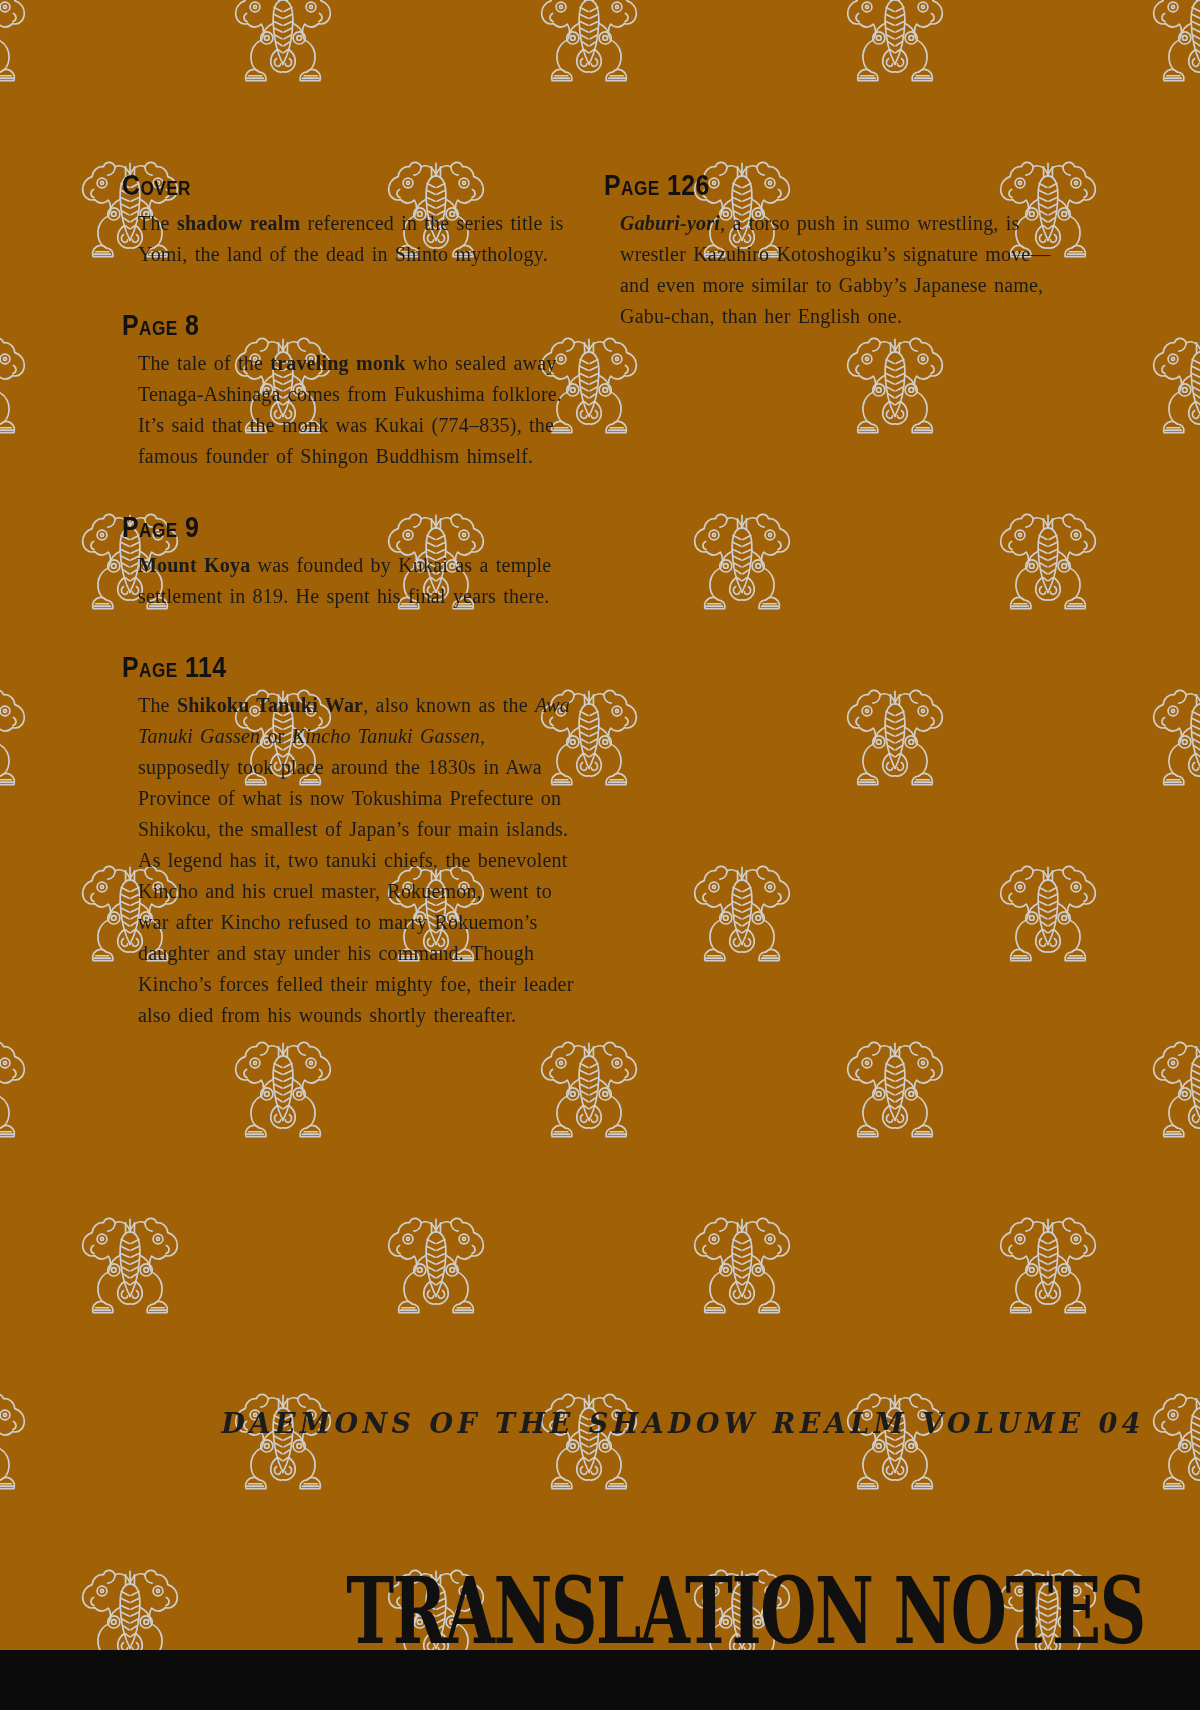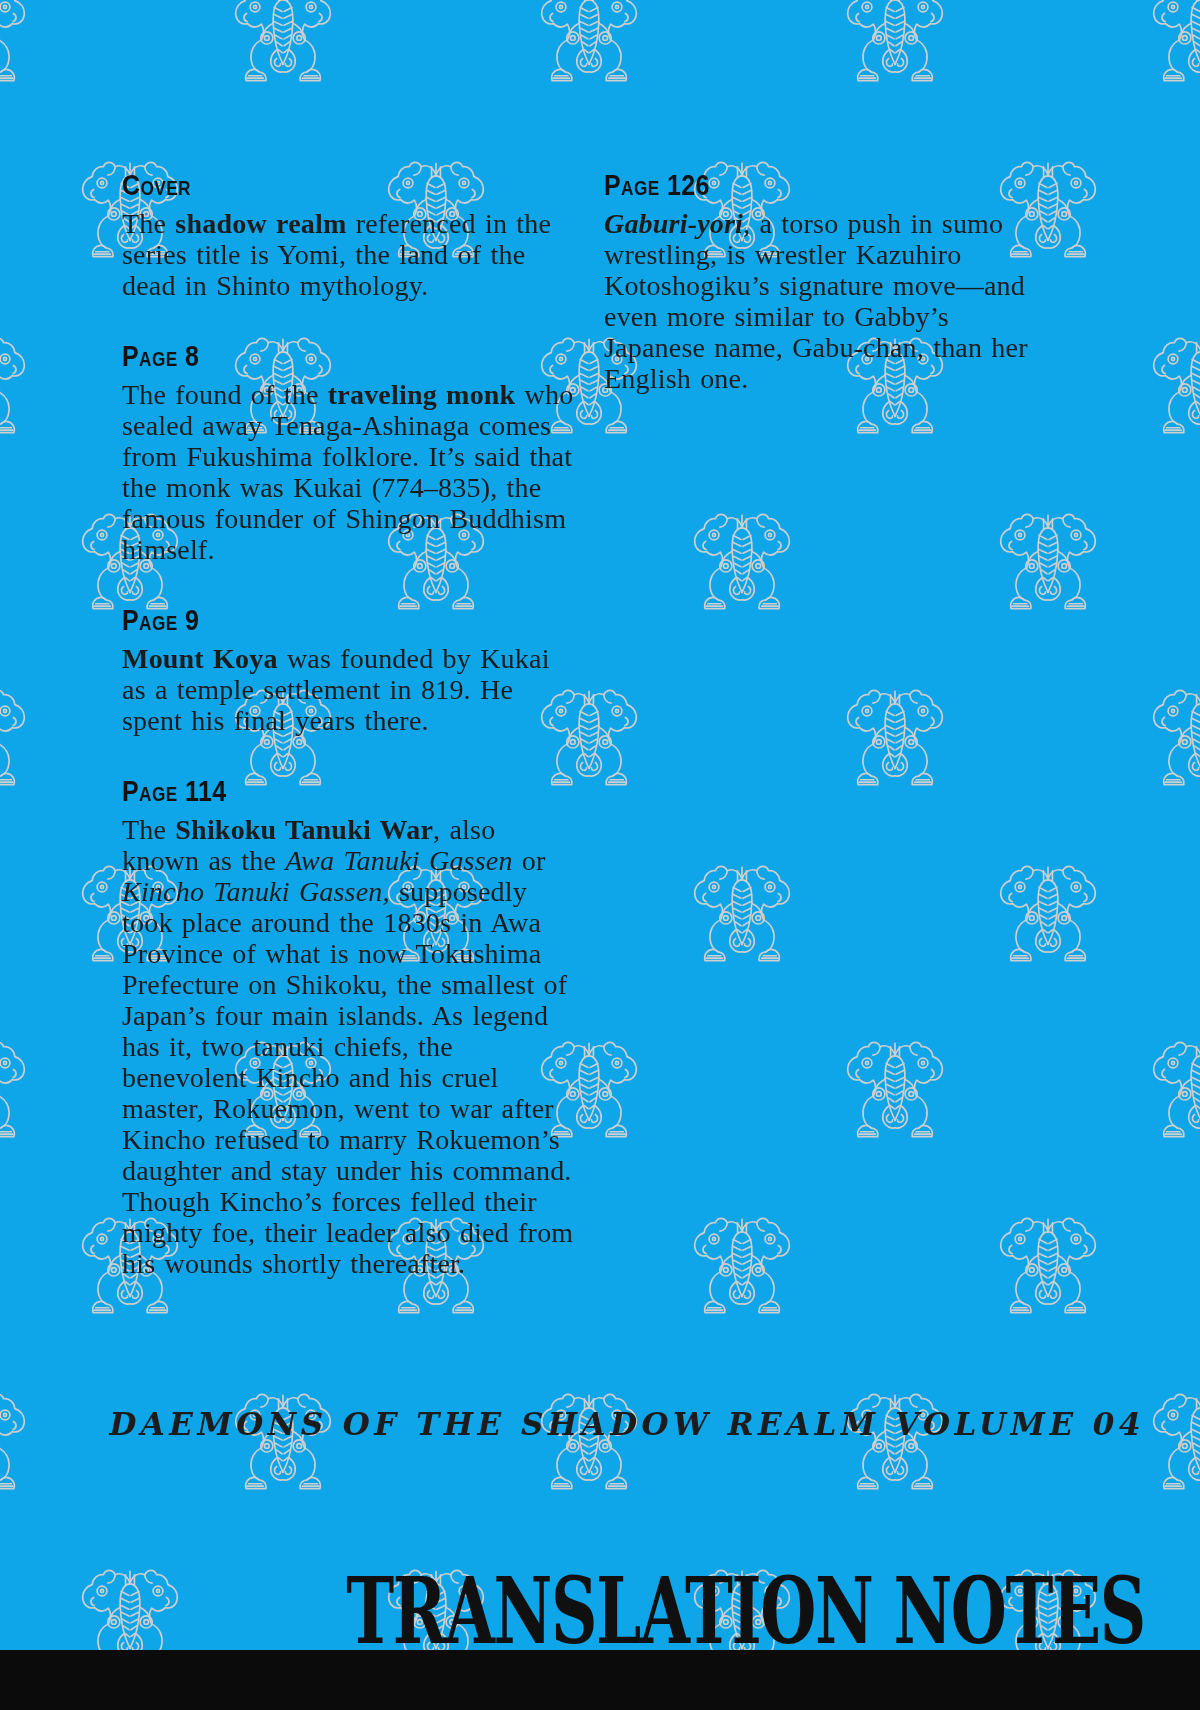--- a/index.html
+++ b/index.html
@@ -4,21 +4,21 @@
 <style>
   html, body {
     margin: 0; padding: 0;
     width: 1200px; height: 1710px;
     overflow: hidden;
     background: #fdfdfd;
   }
   #page {
     position: relative;
     width: 1200px; height: 1710px;
-    background: #0ea5e9;
+    background: #a16207;
     font-family: "Liberation Serif", serif;
     color: #1b1b1b;
   }
   
   #pattern-layer {
     position: absolute; inset: 0;
     overflow: hidden;
     z-index: 0;
   }
   .motif {
@@ -41,37 +41,37 @@
     line-height: 27px;
     color: #121212;
     letter-spacing: 0.5px;
   }
   .note h3 .hdrin {
     display: inline-block;
     transform: scaleX(0.86);
     transform-origin: 0 50%;
   }
   .note p {
-    margin: 0 0 42px 0;
-    font-size: 28px;
+    margin: 0 0 42px 16px;
+    font-size: 20px;
     line-height: 31px;
     letter-spacing: 0.2px;
     word-spacing: 2px;
     color: #1b1b1b;
   }
   .b  { font-weight: 700; }
   .i  { font-style: italic; }
   .bi { font-weight: 700; font-style: italic; text-align: center; }
   
   #series-line {
     position: absolute; z-index: 2;
     right: 55px; top: 1408px;
     font-family: "DejaVu Serif", serif;
     font-weight: 700; font-style: italic;
-    font-size: 31px; line-height: 32px;
+    font-size: 27px; line-height: 32px;
     letter-spacing: 4.5px;
     color: #1c1c1c;
     white-space: nowrap;
   }
   #big-title {
     position: absolute; z-index: 2;
     right: 55px; top: 1568px;
     line-height: 86px;
     white-space: nowrap;
   }
@@ -263,21 +263,21 @@
       </svg>
     </div>
 
   <div class="col col-left">
     <section class="note">
       <h3><span class="hdrin">Cover</span></h3>
       <p><span>The </span><span class="b">shadow realm</span><span> referenced in the series title is Yomi, the land of the dead in Shinto mythology.</span></p>
     </section>
     <section class="note">
       <h3><span class="hdrin">Page 8</span></h3>
-      <p><span>The found of the </span><span class="b">traveling monk</span><span> who sealed away Tenaga-Ashinaga comes from Fukushima folklore. It’s said that the monk was Kukai (774–835), the famous founder of Shingon Buddhism himself.</span></p>
+      <p><span>The tale of the </span><span class="b">traveling monk</span><span> who sealed away Tenaga-Ashinaga comes from Fukushima folklore. It’s said that the monk was Kukai (774–835), the famous founder of Shingon Buddhism himself.</span></p>
     </section>
     <section class="note">
       <h3><span class="hdrin">Page 9</span></h3>
       <p><span class="b">Mount Koya</span><span> was founded by Kukai as a temple settlement in 819. He spent his final years there.</span></p>
     </section>
     <section class="note">
       <h3><span class="hdrin">Page 114</span></h3>
       <p><span>The </span><span class="b">Shikoku Tanuki War</span><span>, also known as the </span><span class="i">Awa Tanuki Gassen</span><span> or </span><span class="i">Kincho Tanuki Gassen,</span><span> supposedly took place around the 1830s in Awa Province of what is now Tokushima Prefecture on Shikoku, the smallest of Japan’s four main islands. As legend has it, two tanuki chiefs, the benevolent Kincho and his cruel master, Rokuemon, went to war after Kincho refused to marry Rokuemon’s daughter and stay under his command. Though Kincho’s forces felled their mighty foe, their leader also died from his wounds shortly thereafter.</span></p>
     </section>
   </div>

